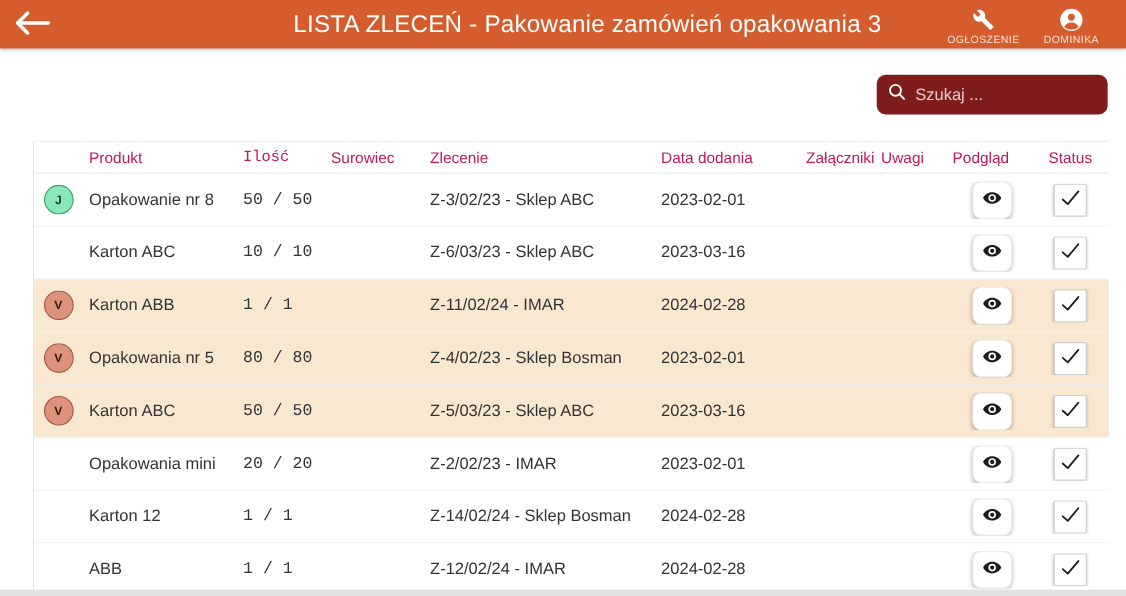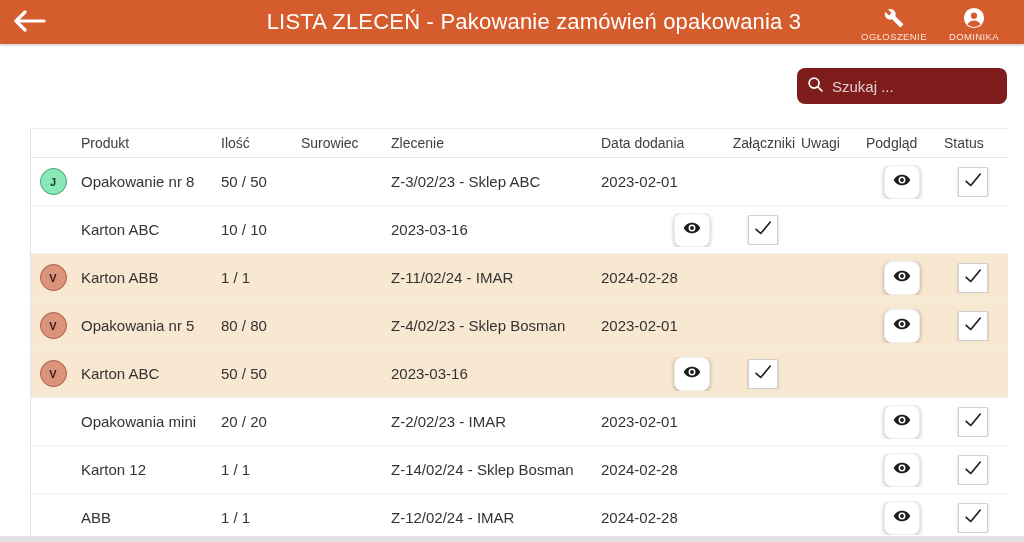--- a/index.html
+++ b/index.html
@@ -24,35 +24,35 @@
   .search-row { display: flex; justify-content: flex-end; padding: 24px 17px 0 0; }
   .search-box { width: 210px; height: 36px; background: #7f1d1d; border-radius: 8px;
     display: flex; align-items: center; padding: 0 10px; }
   .search-box input { flex: 1; background: transparent; border: none; outline: none;
     font-size: 15px; color: #fff; margin-left: 8px; font-family: "Liberation Sans", sans-serif; }
   .search-box input::placeholder { color: rgba(255,255,255,0.78); }
 
   
   .table { margin: 24px 16px 0 30px; border-left: 1px solid #E5E5E5; }
   .thead { display: flex; align-items: center; height: 30px; border-top: 1px solid #EDEDED;
-    border-bottom: 1px solid #E5E5E5; color: #404040; font-size: 14px; }
+    border-bottom: 1px solid #E5E5E5; color: #be185d; font-size: 14px; }
   .trow { display: flex; align-items: center; height: 48px; border-bottom: 1px solid #EFEFEF;
     font-size: 15px; color: #333; background: #fff; }
   .trow.hl { background: #F8E7D1; }
   .cell { padding-right: 6px; white-space: nowrap; overflow: hidden; }
   .c-badge   { width: 50px;  display: flex; justify-content: center; }
   .c-produkt { width: 140px; }
-  .c-ilosc   { width: 80px; }
+  .c-ilosc   { width: 80px; font-family: Liberation Mono, monospace; }
   .c-surowiec{ width: 90px; }
   .c-zlecenie{ width: 210px; }
   .c-data    { width: 113px; }
   .c-zal     { width: 87px; text-align: right; }
   .c-uwagi   { width: 65px; }
   .c-podglad { width: 78px; display: flex; justify-content: center; }
-  .c-status  { width: 64px; display: flex; justify-content: center; }
+  .c-status  { width: 64px; display: flex; justify-content: center; text-align: center; }
   .thead .c-badge { visibility: hidden; }
   .thead .c-podglad, .thead .c-status { display: block; }
 
   .badge { width: 27px; height: 27px; border-radius: 50%; display: flex; align-items: center;
     justify-content: center; font-size: 11px; font-weight: bold; }
   .badge.green  { background: #8AE7B7; border: 1.5px solid #3F9E6E; color: #173d29; }
   .badge.salmon { background: #DC937B; border: 1.5px solid #A05940; color: #32170d; }
 
   .eye-btn { width: 36px; height: 34px; background: #fff; border: 1px solid #eee; border-radius: 8px;
     display: flex; align-items: center; justify-content: center; cursor: pointer;
@@ -154,20 +154,21 @@
     </div>
   </div>
 
   <div class="trow">
     <div class="cell c-badge">
       
     </div>
     <div class="cell c-produkt">Karton ABC</div>
     <div class="cell c-ilosc">10 / 10</div>
     <div class="cell c-surowiec"></div>
+    <div class="cell c-zlecenie">Z-6/03/23 - Sklep ABC</div>
     <div class="cell c-data">2023-03-16</div>
     <div class="cell c-zal"></div>
     <div class="cell c-uwagi"></div>
     <div class="cell c-podglad">
       <button class="eye-btn">
         <span>
           <svg width="18" height="18" viewBox="0 0 24 24" fill="#1d1d1d">
             <path d="M12 5c-5 0-9.3 3-11 7 1.7 4 6 7 11 7s9.3-3 11-7c-1.7-4-6-7-11-7zm0 11.6a4.6 4.6 0 1 1 0-9.2 4.6 4.6 0 0 1 0 9.2zm0-7.2a2.6 2.6 0 1 0 0 5.2 2.6 2.6 0 0 0 0-5.2z"></path>
           </svg>
         </span>
@@ -246,20 +247,21 @@
     </div>
   </div>
 
   <div class="trow hl">
     <div class="cell c-badge">
       <span class="badge salmon">V</span>
     </div>
     <div class="cell c-produkt">Karton ABC</div>
     <div class="cell c-ilosc">50 / 50</div>
     <div class="cell c-surowiec"></div>
+    <div class="cell c-zlecenie">Z-5/03/23 - Sklep ABC</div>
     <div class="cell c-data">2023-03-16</div>
     <div class="cell c-zal"></div>
     <div class="cell c-uwagi"></div>
     <div class="cell c-podglad">
       <button class="eye-btn">
         <span>
           <svg width="18" height="18" viewBox="0 0 24 24" fill="#1d1d1d">
             <path d="M12 5c-5 0-9.3 3-11 7 1.7 4 6 7 11 7s9.3-3 11-7c-1.7-4-6-7-11-7zm0 11.6a4.6 4.6 0 1 1 0-9.2 4.6 4.6 0 0 1 0 9.2zm0-7.2a2.6 2.6 0 1 0 0 5.2 2.6 2.6 0 0 0 0-5.2z"></path>
           </svg>
         </span>

